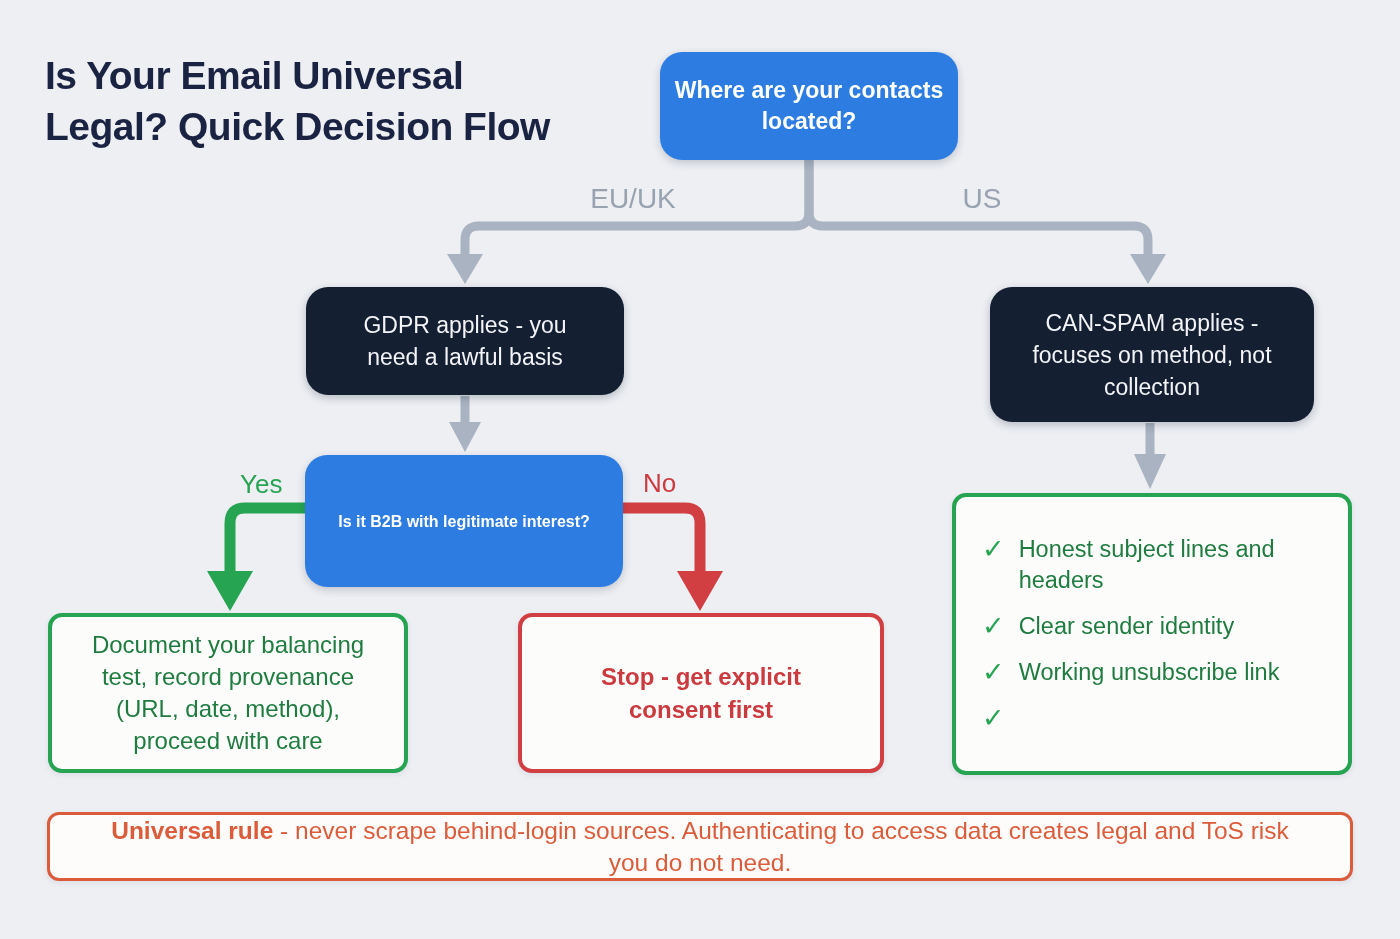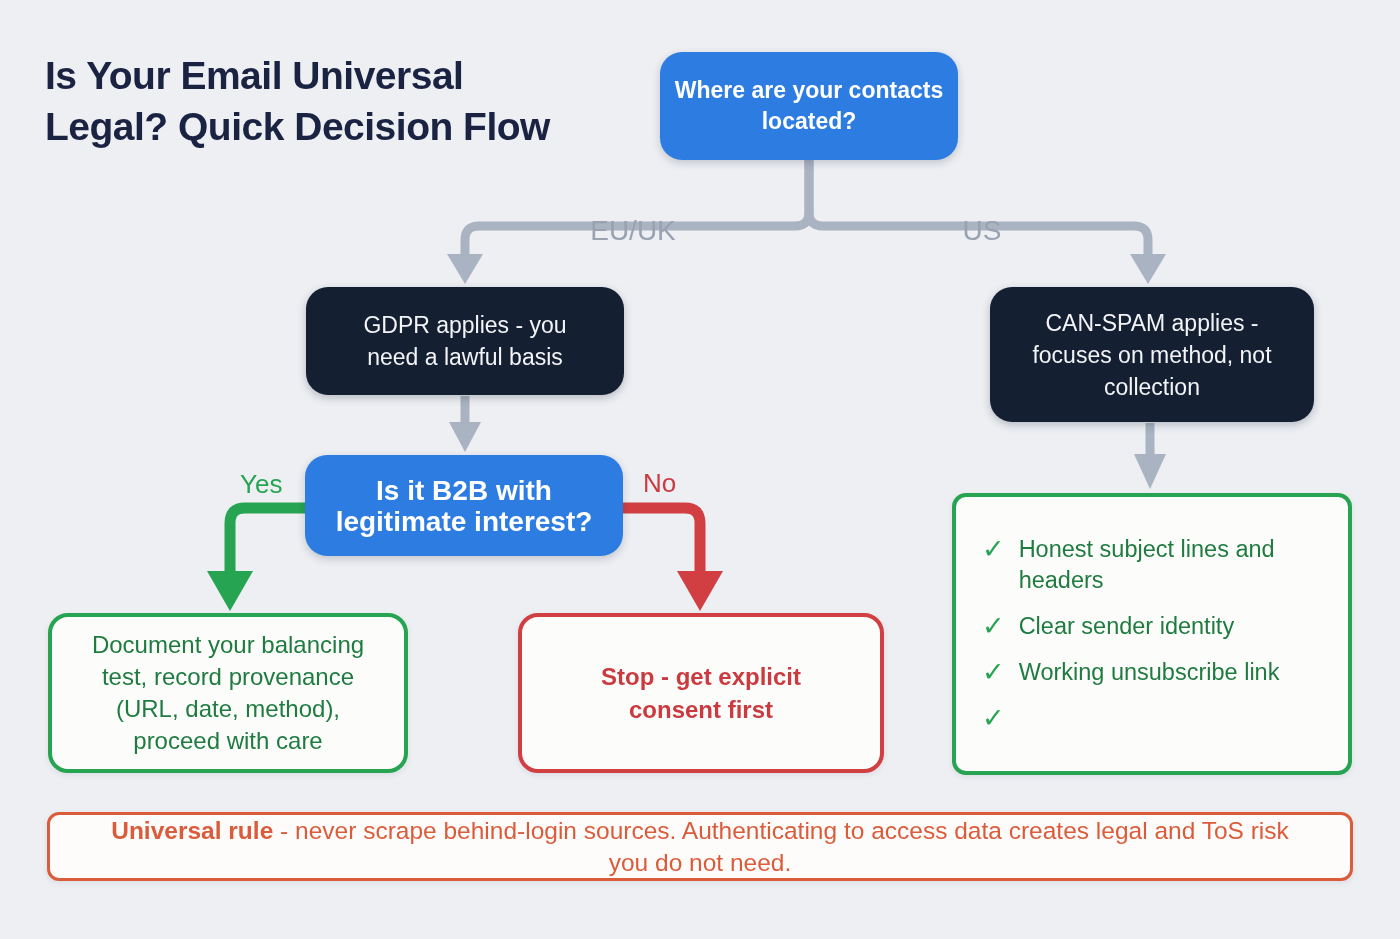--- a/index.html
+++ b/index.html
@@ -25,31 +25,31 @@
 
   .node{position:absolute;z-index:2;display:flex;align-items:center;justify-content:center;
     text-align:center;border-radius:22px;}
   .node-blue{background:var(--blue);color:#fff;font-weight:bold;font-size:23px;line-height:31px;
     box-shadow:0 3px 8px rgba(20,30,50,.20);}
   .node-navy{background:var(--navy);color:#f2f4f7;font-size:23px;line-height:32px;
     box-shadow:0 3px 8px rgba(20,30,50,.25);}
   .root-box{left:660px;top:52px;width:298px;height:108px;padding:0 8px;}
   .gdpr-box{left:306px;top:287px;width:318px;height:108px;padding:0 30px;}
   .canspam-box{left:990px;top:287px;width:324px;height:135px;padding:0 22px;}
-  .b2b-box{left:305px;top:455px;width:318px;height:101px;padding:0 24px;font-size:28px;}
+  .b2b-box{left:305px;top:455px;width:318px;height:132px;padding:0 24px;font-size:16px;}
 
   .branch-label{position:absolute;z-index:2;font-size:28px;color:var(--gray_label);
-    width:160px;text-align:center;margin-top:32px;}
+    width:160px;text-align:center;}
   .label-euuk{left:553px;top:183px;}
   .label-us{left:902px;top:183px;}
   .yn-label{position:absolute;z-index:2;font-size:26px;font-weight:500;}
   .label-yes{left:240px;top:469px;color:var(--green);}
   .label-no{left:643px;top:468px;color:var(--red_text);}
 
-  .outcome{position:absolute;z-index:2;background:var(--card_bg);border-radius:20px;
+  .outcome{position:absolute;z-index:2;background:var(--card_bg);border-radius:14px;
     display:flex;align-items:center;justify-content:center;text-align:center;
     box-shadow:0 2px 6px rgba(20,30,50,.08);}
   .outcome-green{left:48px;top:613px;width:360px;height:160px;border:4px solid var(--green);
     color:var(--green_text);font-size:24px;line-height:32px;padding:0 18px;}
   .outcome-red{left:518px;top:613px;width:366px;height:160px;border:4px solid var(--red);
     color:var(--red_text);font-size:24px;font-weight:bold;line-height:33px;padding:0 60px;}
 
   .checklist{left:952px;top:493px;width:400px;height:282px;position:absolute;z-index:2;
     background:var(--card_bg);border:4px solid var(--green);border-radius:14px;
     display:flex;flex-direction:column;justify-content:center;gap:15px;padding:20px 26px;

